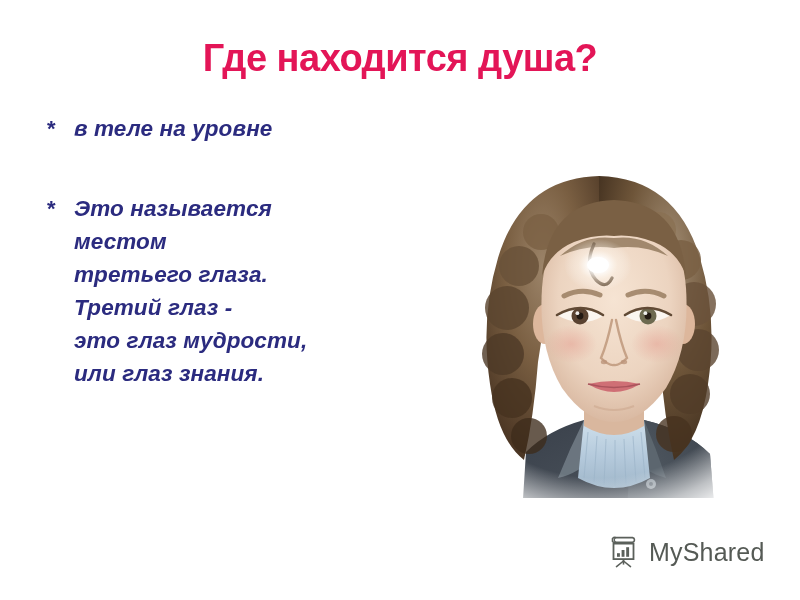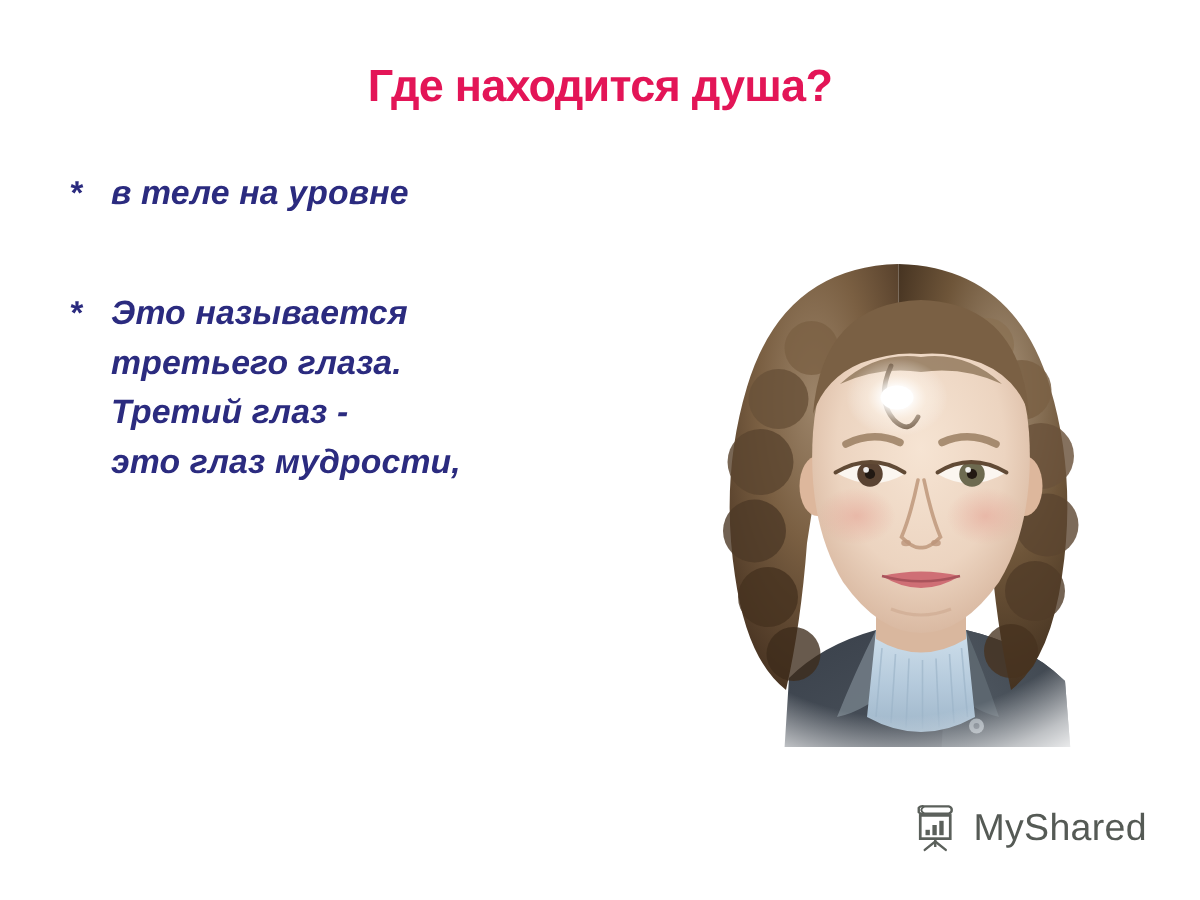--- a/index.html
+++ b/index.html
@@ -24,21 +24,21 @@
 
   
   #slide-title {
     position: absolute;
     left: 0;
     top: 36px;
     width: 800px;
     text-align: center;
     font-family: "Liberation Sans", sans-serif;
     font-weight: bold;
-    font-size: 30px;
+    font-size: 38px;
     line-height: 44px;
     letter-spacing: -0.5px;
     color: #e31557;
     white-space: nowrap;
   }
 
   
   #body-text {
     position: absolute;
     left: 44px;
@@ -128,23 +128,25 @@
   <div id="body-text">
 
     <div class="bullet-block" id="bullet-1">
       <span class="bullet-marker">*</span>
       <span class="bullet-line">в теле на уровне</span>
     </div>
 
     <div class="bullet-block" id="bullet-2">
       <span class="bullet-marker">*</span>
       <span class="bullet-line">Это называется</span>
+      <span class="bullet-line">местом</span>
       <span class="bullet-line">третьего глаза.</span>
       <span class="bullet-line">Третий глаз -</span>
       <span class="bullet-line">это глаз мудрости,</span>
+      <span class="bullet-line">или глаз знания.</span>
     </div>
 
   </div>
 
   <div id="photo">
     <svg viewBox="0 0 402 382" xmlns="http://www.w3.org/2000/svg">
       <defs>
         <radialGradient id="skinGrad" cx="50%" cy="42%" r="62%">
           <stop offset="0%" stop-color="#f6e4d3"></stop>
           <stop offset="62%" stop-color="#ecd4c0"></stop>

